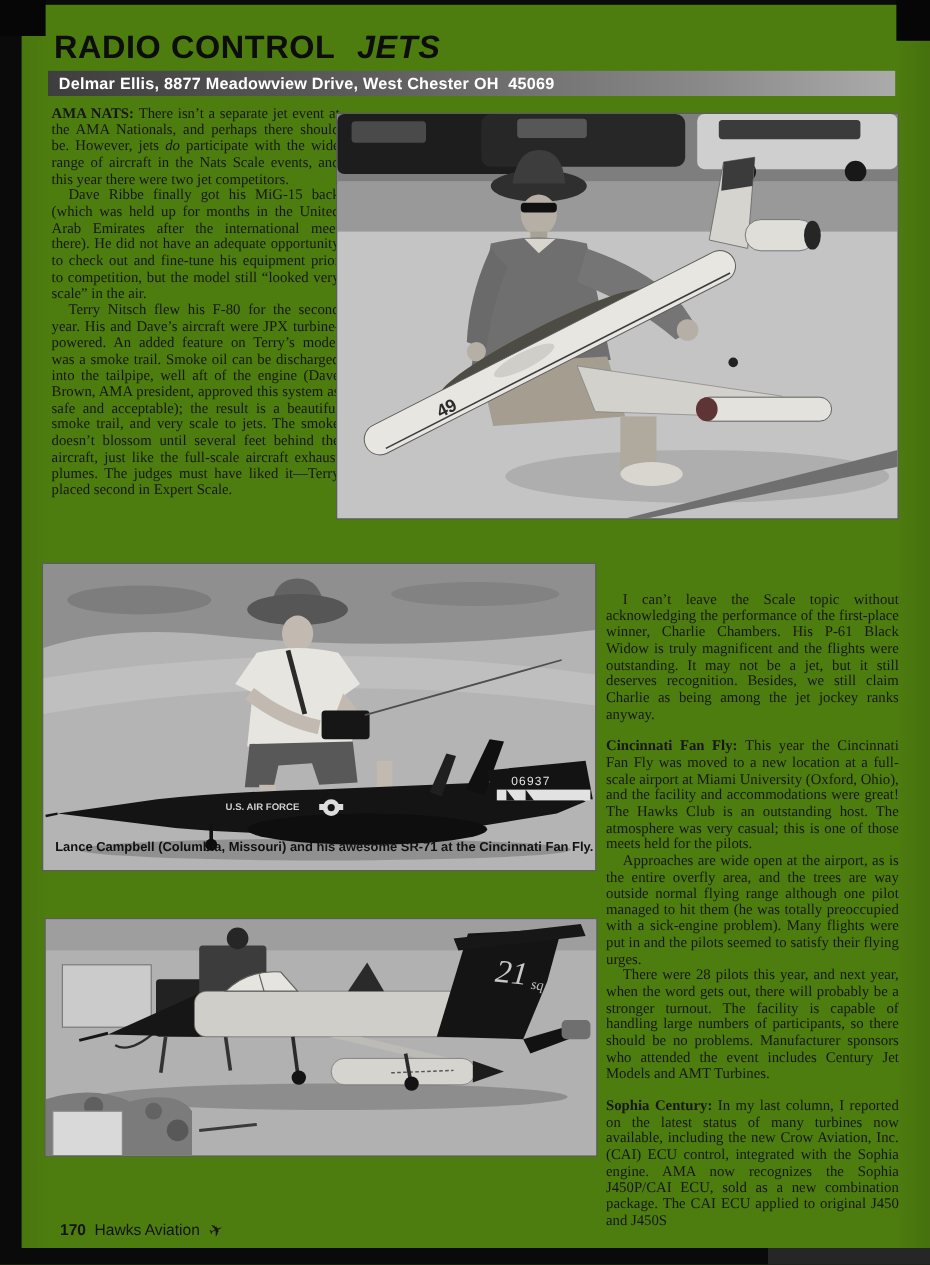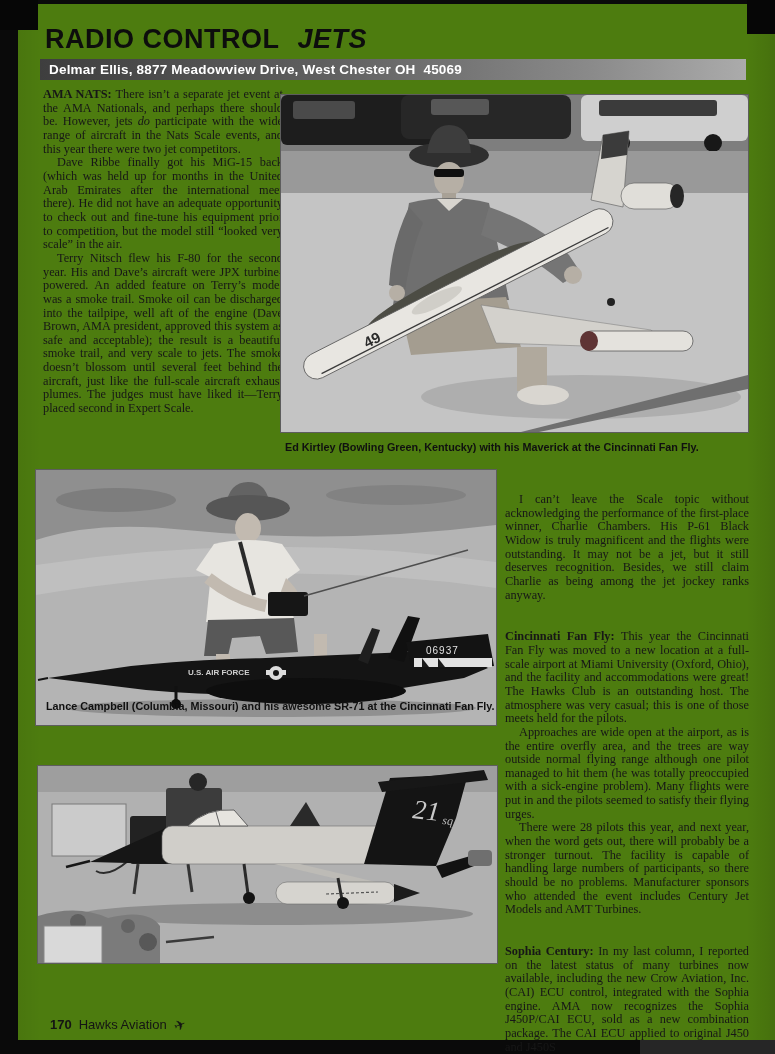--- a/index.html
+++ b/index.html
@@ -25,21 +25,21 @@
 
   .byline-bar{position:absolute;left:22px;top:55px;width:706px;height:21px;
     background:linear-gradient(90deg,#3e3e3e 0%,#5f5f5f 40%,#8a8a8a 78%,#ababab 100%);
     display:flex;align-items:center;text-align:right;}
   .byline-bar span{color:#ffffff;font-family:"Liberation Sans", sans-serif;
     font-weight:bold;font-size:13.5px;padding-left:9px;white-space:pre;letter-spacing:0.2px;}
 
   .col{position:absolute;font-size:12.3px;line-height:13.65px;text-align:justify;color:#171717;}
   .col p{margin:0;}
   .col .indent{text-indent:14px;}
-  .col .sec{margin-top:28px;}
+  .col .sec{margin-top:13px;}
   .lead{font-weight:bold;}
 
   .photo{position:absolute;background:#b5b5b5;outline:1px solid #5d5d5d;}
   .photo svg{display:block;width:100%;height:100%;}
 
   .caption{position:absolute;font-family:"Liberation Sans", sans-serif;
     font-weight:bold;font-size:10.8px;line-height:13.2px;color:#101010;}
   .caption.justify{text-align:justify;}
 
   .footer{position:absolute;left:32px;top:1013px;display:flex;align-items:flex-start;gap:7px;
@@ -114,21 +114,20 @@
           <rect x="0" y="-13" width="344" height="26" rx="13" fill="#e8e6e1" stroke="#5a5a5a" stroke-width="0.8"></rect>
           <line x1="14" y1="9" x2="336" y2="9" stroke="#3a3a3a" stroke-width="1.3"></line>
           <ellipse cx="150" cy="-4" rx="28" ry="7" fill="#d0cec8"></ellipse>
           <text x="66" y="7" font-size="15" font-weight="bold" fill="#2b2b2b" class="svg-caption-text">49</text>
         </g>
         <rect x="300" y="236" width="112" height="20" rx="10" fill="#e4e2dd" stroke="#5a5a5a" stroke-width="0.8"></rect>
         <ellipse cx="308" cy="246" rx="9" ry="10" fill="#5f3434"></ellipse>
       </g>
     </svg>
   </div>
-  <div class="caption" style="left:267px;top:437px;width:463px;">Ed Kirtley (Bowling Green, Kentucky) with his Maverick at the Cincinnati Fan Fly.</div>
 
   <div class="photo" style="left:18px;top:466px;width:460px;height:255px;">
     <svg viewBox="0 0 460 255">
       <rect width="460" height="255" fill="#b4b4b4"></rect>
       <path d="M0,0 H460 V55 Q300,75 150,60 Q60,50 0,70 Z" fill="#8f8f8f"></path>
       <ellipse cx="80" cy="30" rx="60" ry="12" fill="#7d7d7d"></ellipse>
       <ellipse cx="360" cy="25" rx="70" ry="10" fill="#828282"></ellipse>
       <path d="M0,95 Q230,60 460,92 L460,118 Q230,86 0,125 Z" fill="#c3c3c3" opacity="0.7"></path>
       <g>
         <path d="M190,36 Q193,12 212,12 Q231,12 234,36 Z" fill="#636363"></path>

